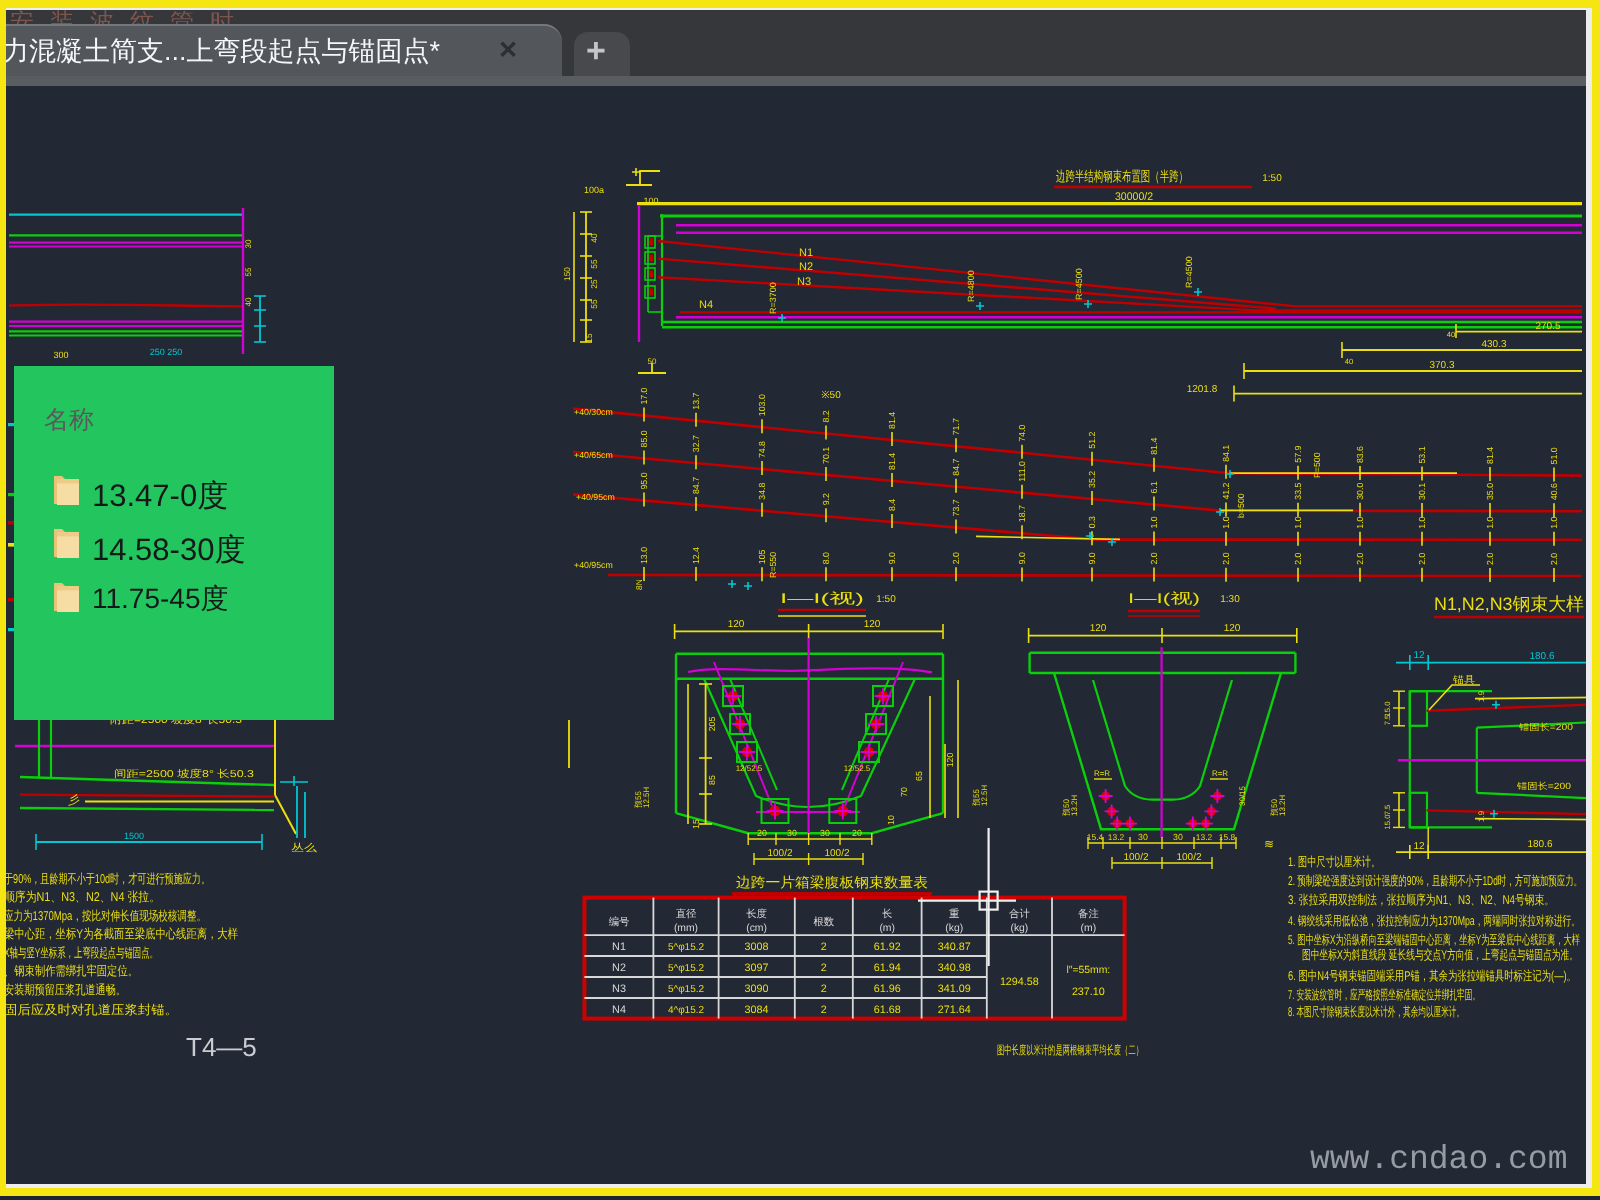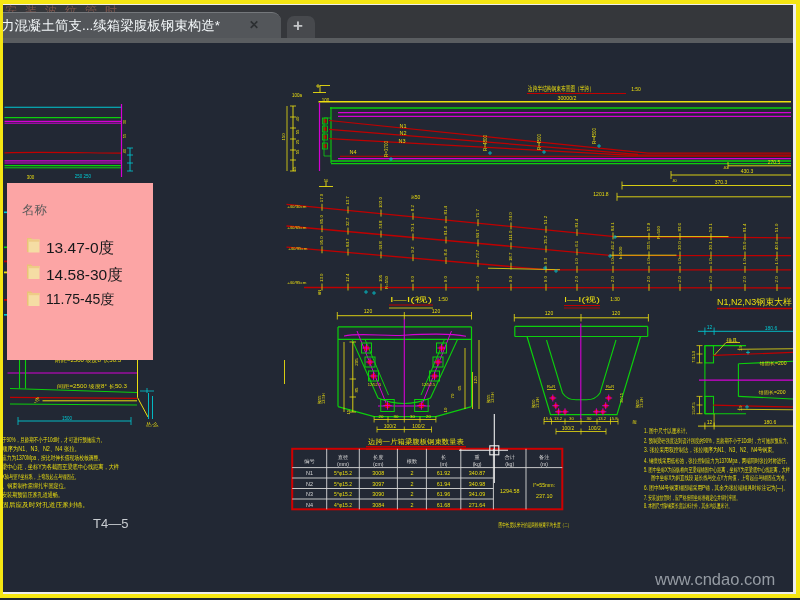--- a/index.html
+++ b/index.html
@@ -543,27 +543,27 @@
 <text x="644" y="490.0" fill="#ecdf10" font-size="6.4" text-anchor="start" textLength="144" lengthAdjust="spacingAndGlyphs">6. 图中N4号钢束锚固端采用P锚，其余为张拉端锚具时标注记为(—)。</text>
 <text x="644" y="499.5" fill="#ecdf10" font-size="6.4" text-anchor="start" textLength="96" lengthAdjust="spacingAndGlyphs">7. 安装波纹管时，应严格按照坐标准确定位并绑扎牢固。</text>
 <text x="644" y="508.0" fill="#ecdf10" font-size="6.4" text-anchor="start" textLength="88" lengthAdjust="spacingAndGlyphs">8. 本图尺寸除钢束长度以米计外，其余均以厘米计。</text>
 </svg>
 
 <div class="abs" style="z-index:3;left:0;top:0;width:800px;height:3.5px;background:#f5e612"></div>
 <div class="abs" style="z-index:3;left:0;top:3.5px;width:794px;height:1.5px;background:#efefef"></div>
 <div class="abs" style="z-index:4;left:0;top:5px;width:792.5px;height:33px;background:#35373b"></div>
 <div class="abs" style="z-index:5;left:5px;top:2.5px;width:190px;height:11.5px;overflow:hidden;color:#7e564e;font-size:12px;letter-spacing:8px;white-space:nowrap">安装波纹管时</div>
 <div class="abs" style="z-index:5;left:0;top:12px;width:281px;height:26px;background:#53565a;border-radius:0 9px 0 0;border-top:1.5px solid #75787c"></div>
-<div class="abs" style="z-index:6;left:1px;top:16.5px;width:246px;height:18px;overflow:hidden;color:#f4f8fa;font-size:13.5px;white-space:nowrap">力混凝土简支...续箱梁腹板钢束构造*</div>
+<div class="abs" style="z-index:6;left:1px;top:16.5px;width:246px;height:18px;overflow:hidden;color:#f4f8fa;font-size:13.5px;white-space:nowrap">力混凝土简支...上弯段起点与锚固点*</div>
 <div class="abs" style="z-index:6;left:249px;top:18px;width:14px;height:13px;color:#2c2f32;font-size:12px;font-weight:bold">✕</div>
 <div class="abs" style="z-index:5;left:287px;top:16px;width:28px;height:22px;background:#47494d;border-radius:7px 7px 0 0"></div>
 <div class="abs" style="z-index:6;left:293px;top:15.5px;width:16px;height:20px;color:#c3c5c7;font-size:17px;font-weight:bold">+</div>
 <div class="abs" style="z-index:4;left:0;top:38px;width:792.5px;height:4.5px;background:#5a5d60"></div>
 
-<div class="abs" style="z-index:7;left:7px;top:182.5px;width:146px;height:177px;background:#fca5a5">
+<div class="abs" style="z-index:7;left:7px;top:182.5px;width:160px;height:177px;background:#22c55e">
   <div style="position:absolute;left:15px;top:19px;color:#5a5a5a;font-size:12.5px">名称</div>
   <div style="position:absolute;left:39px;top:55.5px;color:#16181a;font-size:15.5px">13.47-0度</div>
   <div style="position:absolute;left:39px;top:82px;color:#16181a;font-size:15.5px">14.58-30度</div>
   <div style="position:absolute;left:39px;top:108.5px;color:#16181a;font-size:14px">11.75-45度</div>
 </div>
 <svg class="abs" style="z-index:8;left:26px;top:237px" width="16" height="110">
   <g>
     <path d="M1,1 L5,1 L7,3 L7,15 L1,15 Z" fill="#e9c377"></path>
     <rect x="2.5" y="2.5" width="11" height="13" fill="#f5dda4"></rect>
     <rect x="2.5" y="2.5" width="11" height="2.2" fill="#eecb87"></rect>
@@ -581,13 +581,13 @@
 </svg>
 
 <div class="abs" style="z-index:9;left:0;top:0;width:3px;height:600px;background:#f5e612"></div>
 <div class="abs" style="z-index:9;left:792.5px;top:4px;width:3px;height:592px;background:#ececec"></div>
 <div class="abs" style="z-index:9;left:795.5px;top:0;width:4.5px;height:600px;background:#f5e612"></div>
 <div class="abs" style="z-index:9;left:3px;top:592px;width:792px;height:1.5px;background:#ececec"></div>
 <div class="abs" style="z-index:10;left:0;top:593.5px;width:800px;height:4px;background:#f5e612"></div>
 <div class="abs" style="z-index:10;left:0;top:597.5px;width:800px;height:2.5px;background:#1c2430"></div>
 
 <div class="abs" style="z-index:2;left:93px;top:516px;color:#c9cdd1;font-size:13px">T4—5</div>
-<div class="abs" style="z-index:2;left:655px;top:570px;color:#959ba3;font-size:16.5px;font-family:Liberation Sans, sans-serif">www.cndao.com</div>
+<div class="abs" style="z-index:2;left:655px;top:570px;color:#959ba3;font-size:16.5px;font-family:Liberation Mono, monospace">www.cndao.com</div>
 
 </body></html>

